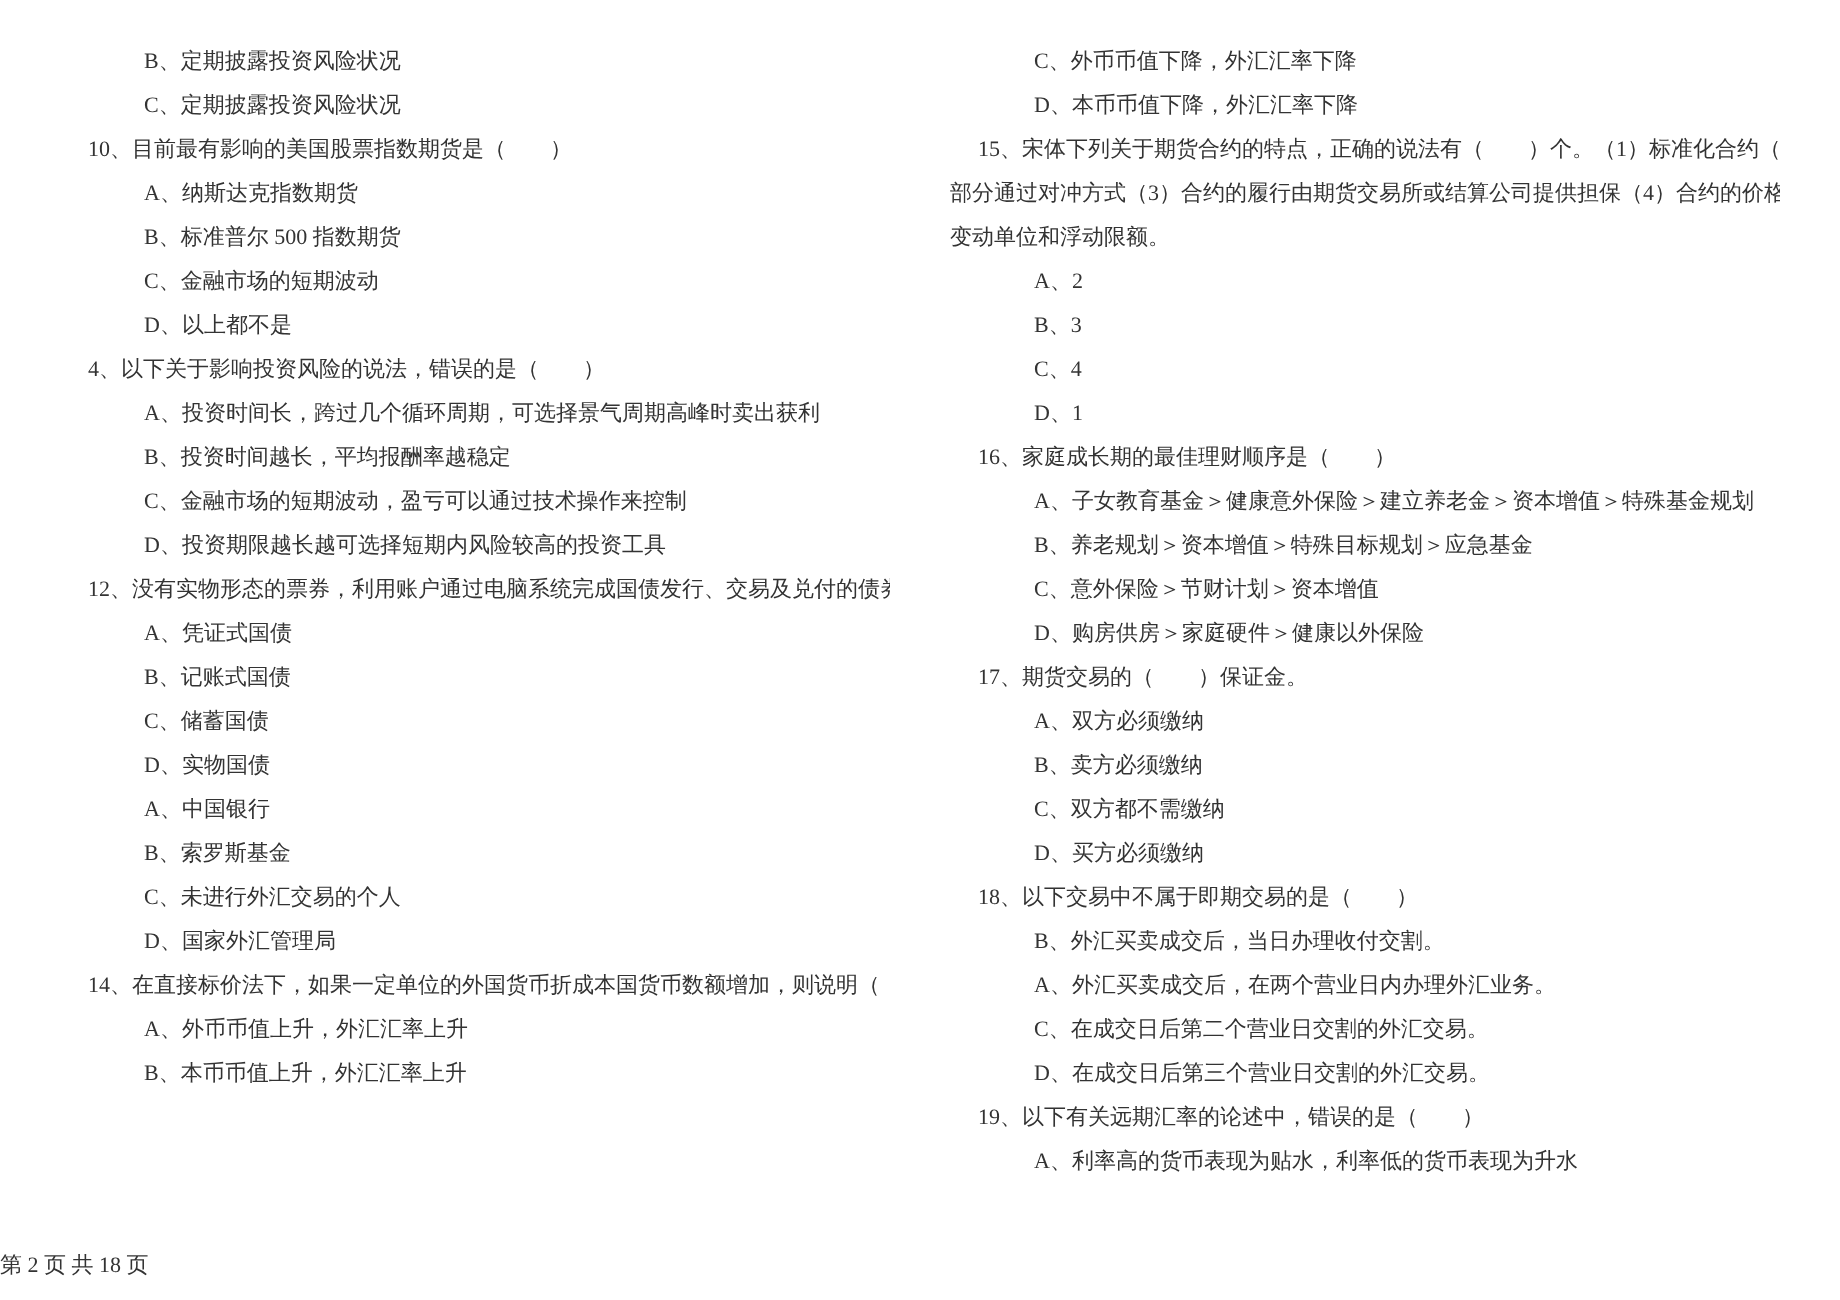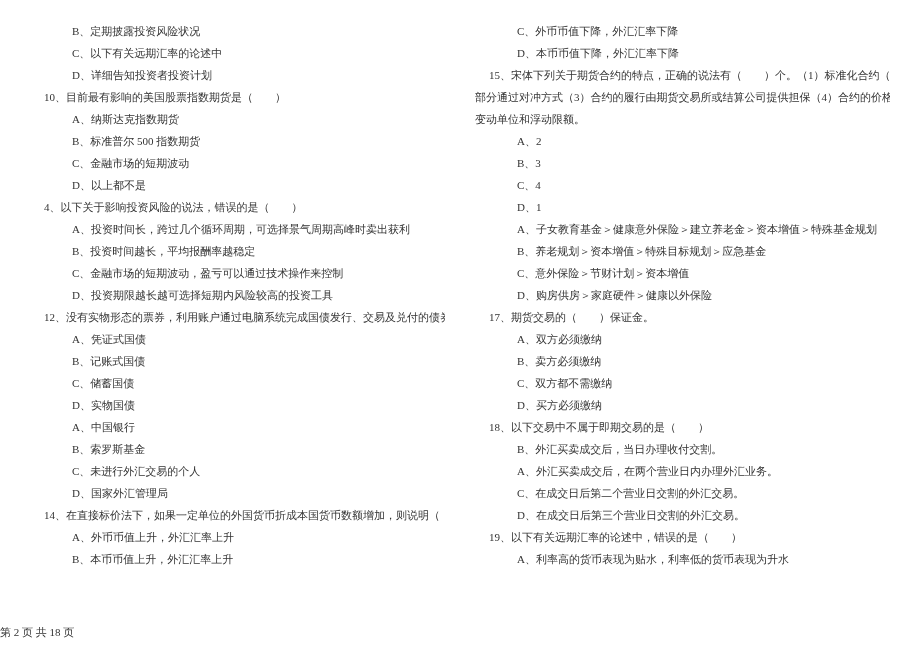--- a/index.html
+++ b/index.html
@@ -48,22 +48,21 @@
       font-size: 11px;
       color: #333;
     }
   </style>
 </head>
 <body>
 
 <div class="page">
   <div class="column">
     <div class="line option">B、定期披露投资风险状况</div>
-    <div class="line option">C、以下有关远期汇率的论述中</div>
-    <div class="line option">D、详细告知投资者投资计划</div>
+    <div class="line option">C、定期披露投资风险状况</div>
 
     <div class="line question">10、目前最有影响的美国股票指数期货是（　　）</div>
     <div class="line option">A、纳斯达克指数期货</div>
     <div class="line option">B、标准普尔 500 指数期货</div>
     <div class="line option">C、金融市场的短期波动</div>
     <div class="line option">D、以上都不是</div>
 
     <div class="line question">4、以下关于影响投资风险的说法，错误的是（　　）</div>
     <div class="line option">A、投资时间长，跨过几个循环周期，可选择景气周期高峰时卖出获利</div>
     <div class="line option">B、投资时间越长，平均报酬率越稳定</div>
@@ -91,20 +90,21 @@
     <div class="line option">D、本币币值下降，外汇汇率下降</div>
 
     <div class="line question">15、宋体下列关于期货合约的特点，正确的说法有（　　）个。（1）标准化合约（2）履约大</div>
     <div class="line question-cont">部分通过对冲方式（3）合约的履行由期货交易所或结算公司提供担保（4）合约的价格有最大</div>
     <div class="line question-cont">变动单位和浮动限额。</div>
     <div class="line option">A、2</div>
     <div class="line option">B、3</div>
     <div class="line option">C、4</div>
     <div class="line option">D、1</div>
 
+    <div class="line question">16、家庭成长期的最佳理财顺序是（　　）</div>
     <div class="line option">A、子女教育基金＞健康意外保险＞建立养老金＞资本增值＞特殊基金规划</div>
     <div class="line option">B、养老规划＞资本增值＞特殊目标规划＞应急基金</div>
     <div class="line option">C、意外保险＞节财计划＞资本增值</div>
     <div class="line option">D、购房供房＞家庭硬件＞健康以外保险</div>
 
     <div class="line question">17、期货交易的（　　）保证金。</div>
     <div class="line option">A、双方必须缴纳</div>
     <div class="line option">B、卖方必须缴纳</div>
     <div class="line option">C、双方都不需缴纳</div>
     <div class="line option">D、买方必须缴纳</div>

